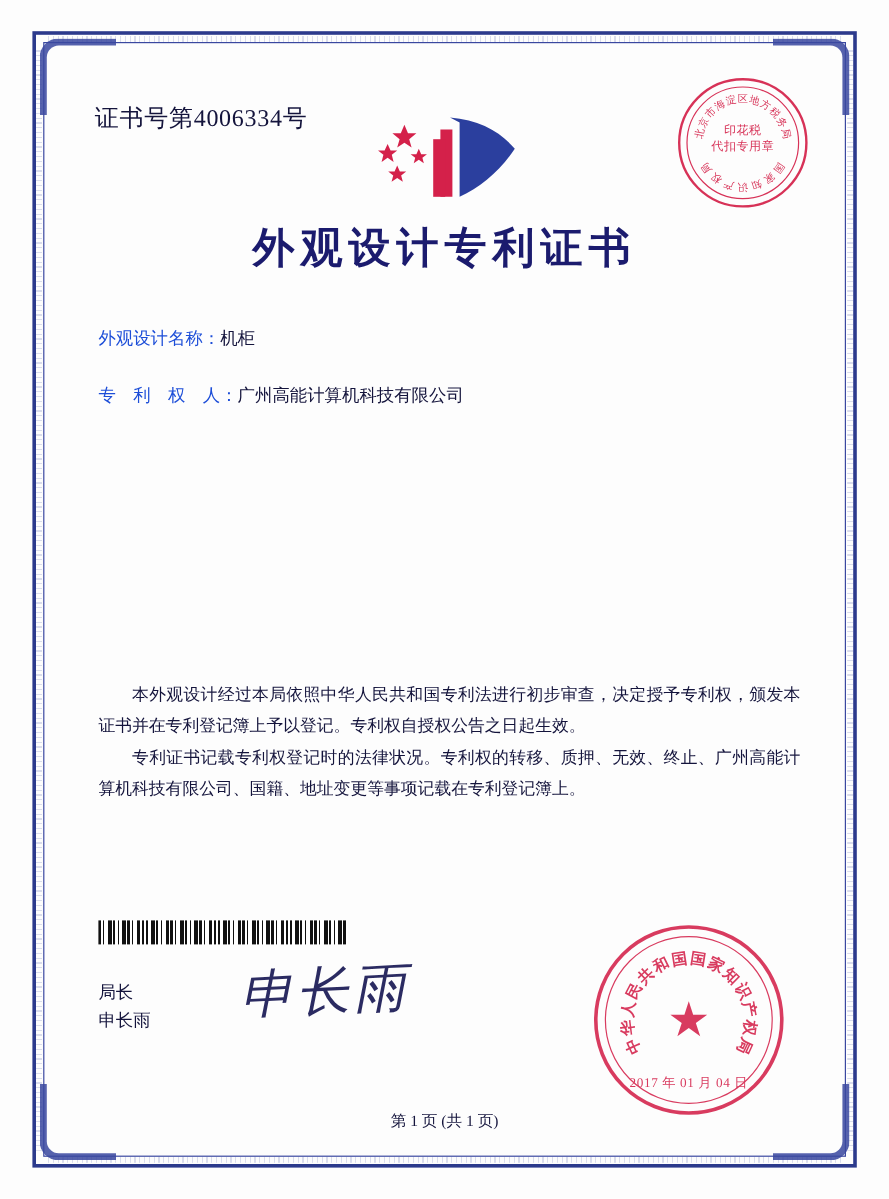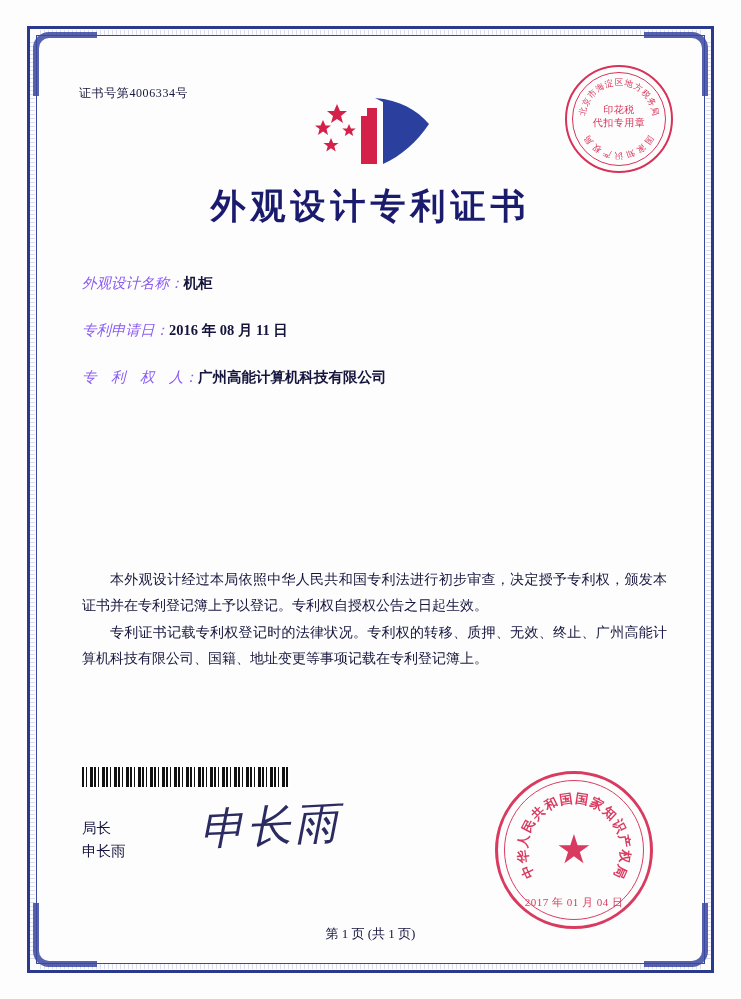--- a/index.html
+++ b/index.html
@@ -78,21 +78,21 @@
     top: 55px;
     right: 60px;
     bottom: 50px;
   }
 
   
   .cert-no {
     position: absolute;
     left: 19px;
     top: 30px;
-    font-size: 12px;
+    font-size: 20px;
     letter-spacing: 0.6px;
     color: #14143c;
   }
 
   
   .emblem {
     position: absolute;
     left: 245px;
     top: 35px;
     width: 140px;
@@ -162,27 +162,25 @@
   }
   .field-row {
     font-size: 14.5px;
     line-height: 20px;
     margin-bottom: 27px;
     color: #14143c;
     white-space: nowrap;
   }
   .field-label {
     display: inline-block;
-    color: #8b5cf6;
-    font-style: italic;
+    color: #1d4ed8;
   }
   .field-value {
     display: inline;
     color: #14143c;
-    font-weight: bold;
   }
 
   
   .body-text {
     position: absolute;
     left: 22px;
     right: 12px;
     top: 512px;
     font-size: 14px;
     line-height: 26px;
@@ -354,23 +352,20 @@
             <span style="font-size: 8.5px; transform: rotate(235deg) translate(0px, -42px) translate(-50%, 0px); position: absolute; left: 50%; top: 50%; transform-origin: 0px 0px;">局</span>
           </span>
       </div>
     </div>
 
     <div class="title">外观设计专利证书</div>
 
     <div class="fields">
       <div class="field-row">
         <span class="field-label">外观设计名称：</span><span class="field-value">机柜</span>
-      </div>
-      <div class="field-row">
-        <span class="field-label">专利申请日：</span><span class="field-value">2016 年 08 月 11 日</span>
       </div>
       <div class="field-row">
         <span class="field-label">专　利　权　人：</span><span class="field-value">广州高能计算机科技有限公司</span>
       </div>
     </div>
 
     <div class="body-text">
       <p>本外观设计经过本局依照中华人民共和国专利法进行初步审查，决定授予专利权，颁发本证书并在专利登记簿上予以登记。专利权自授权公告之日起生效。</p>
       <p>专利证书记载专利权登记时的法律状况。专利权的转移、质押、无效、终止、广州高能计算机科技有限公司、国籍、地址变更等事项记载在专利登记簿上。</p>
     </div>

